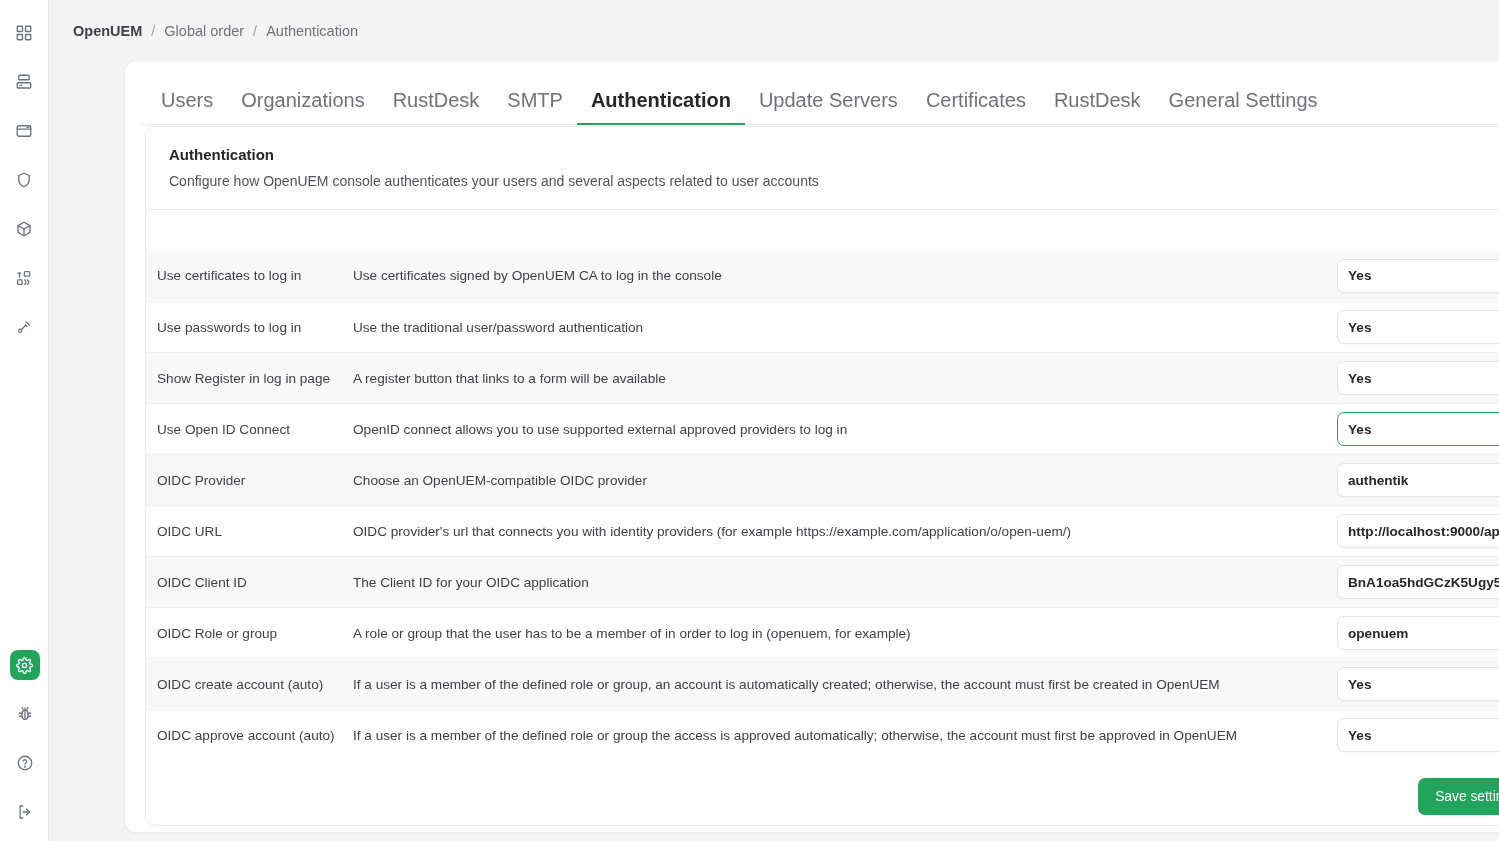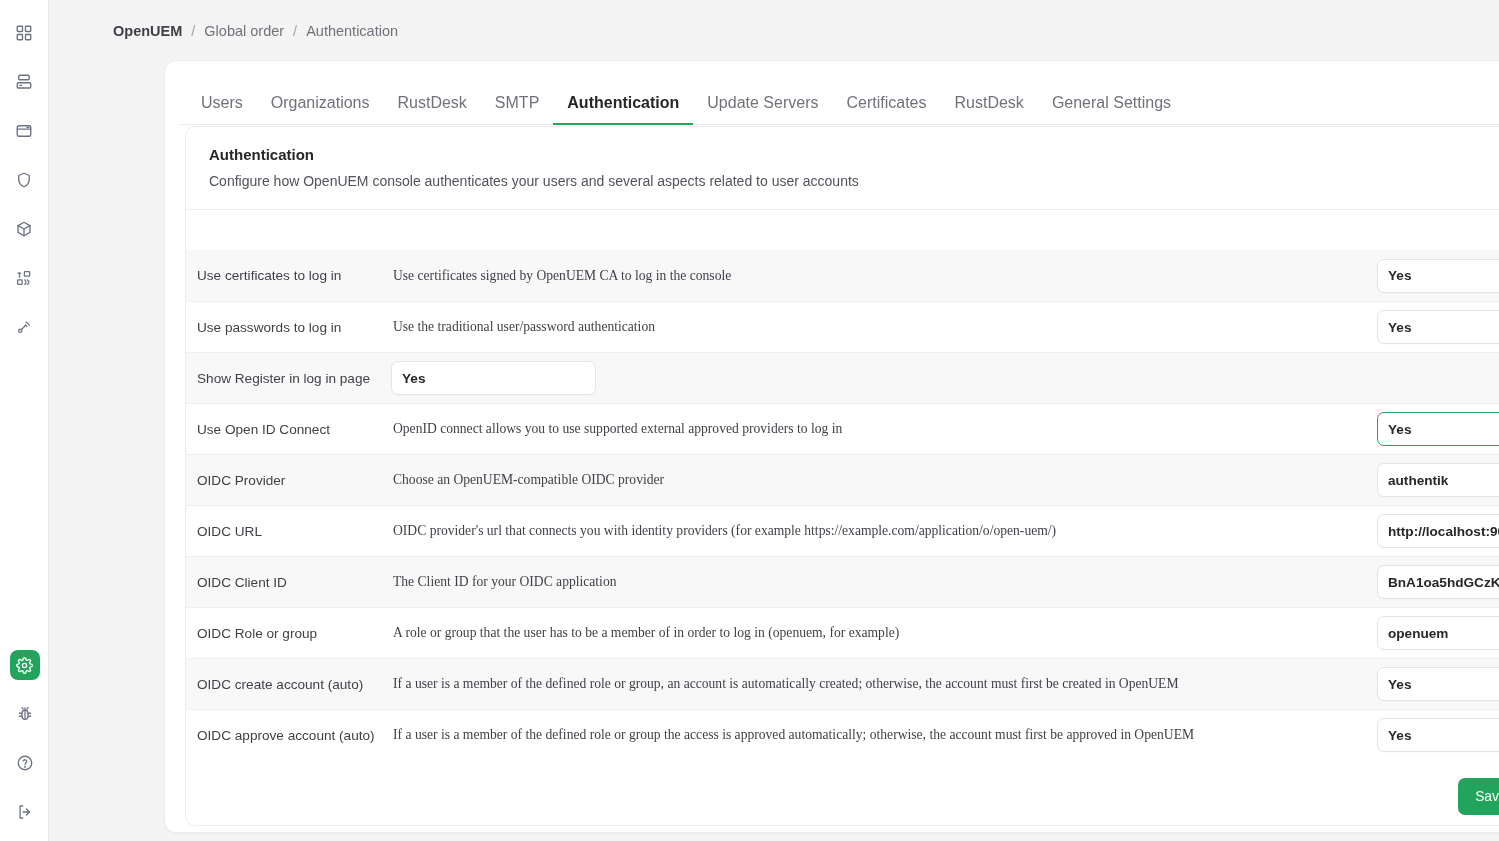--- a/index.html
+++ b/index.html
@@ -4,21 +4,21 @@
 <style>
   * { box-sizing: border-box; margin: 0; padding: 0; }
   html, body {
     width: 1499px; height: 841px;
     overflow: hidden;
     background: #f4f4f5;
     font-family: "Liberation Sans", sans-serif;
     color: #3f3f46;
     -webkit-font-smoothing: antialiased;
   }
-  .app { display: flex; width: 1499px; height: 841px; gap: 40px; }
+  .app { display: flex; width: 1499px; height: 841px; }
 
   
   .sidebar {
     width: 49px; height: 841px;
     background: #ffffff;
     border-right: 1px solid #e7e7e9;
     display: flex; flex-direction: column;
     align-items: center;
     flex: 0 0 49px;
     position: relative;
@@ -66,21 +66,21 @@
   .tabs {
     display: flex; align-items: flex-end;
     gap: 0;
     padding: 0 7px;
     height: 52px;
     border-bottom: 1px solid #ededef;
     margin: 12px 15px 0 15px;
     width: calc(100% - 30px);
   }
   .tab {
-    font-size: 16px;
+    font-size: 20px;
     color: #71717a;
     padding: 8px 14px 11px 14px;
     cursor: pointer;
     white-space: nowrap;
     border-bottom: 2.5px solid transparent;
     margin-bottom: -1px;
   }
   .tab.active {
     color: #27272a; font-weight: 700;
     border-bottom-color: #22a45d;
@@ -118,21 +118,20 @@
   .row-label {
     width: 194px; flex: 0 0 194px;
     font-size: 13.6px; color: #3f3f46;
     padding-left: 0px;
   }
   .row-desc {
     flex: 1 1 auto;
     font-size: 13.6px; color: #3f3f46;
     padding-left: 2px;
     white-space: nowrap;
-    font-family: Liberation Serif, serif;
   }
   .row-control {
     flex: 0 0 212px;
     width: 212px;
     display: flex; align-items: center; justify-content: flex-start;
     padding-left: 0px;
   }
 
   .ctrl {
     position: relative;
@@ -318,20 +317,21 @@
               <div class="row-label">Use passwords to log in</div>
               <div class="row-desc">Use the traditional user/password authentication</div>
               <div class="row-control">
                 <div class="ctrl">
                   <span class="val">Yes</span>
                 </div>
               </div>
             </div>
             <div class="row alt">
               <div class="row-label">Show Register in log in page</div>
+              <div class="row-desc">A register button that links to a form will be available</div>
               <div class="row-control">
                 <div class="ctrl">
                   <span class="val">Yes</span>
                 </div>
               </div>
             </div>
             <div class="row">
               <div class="row-label">Use Open ID Connect</div>
               <div class="row-desc">OpenID connect allows you to use supported external approved providers to log in</div>
               <div class="row-control">

